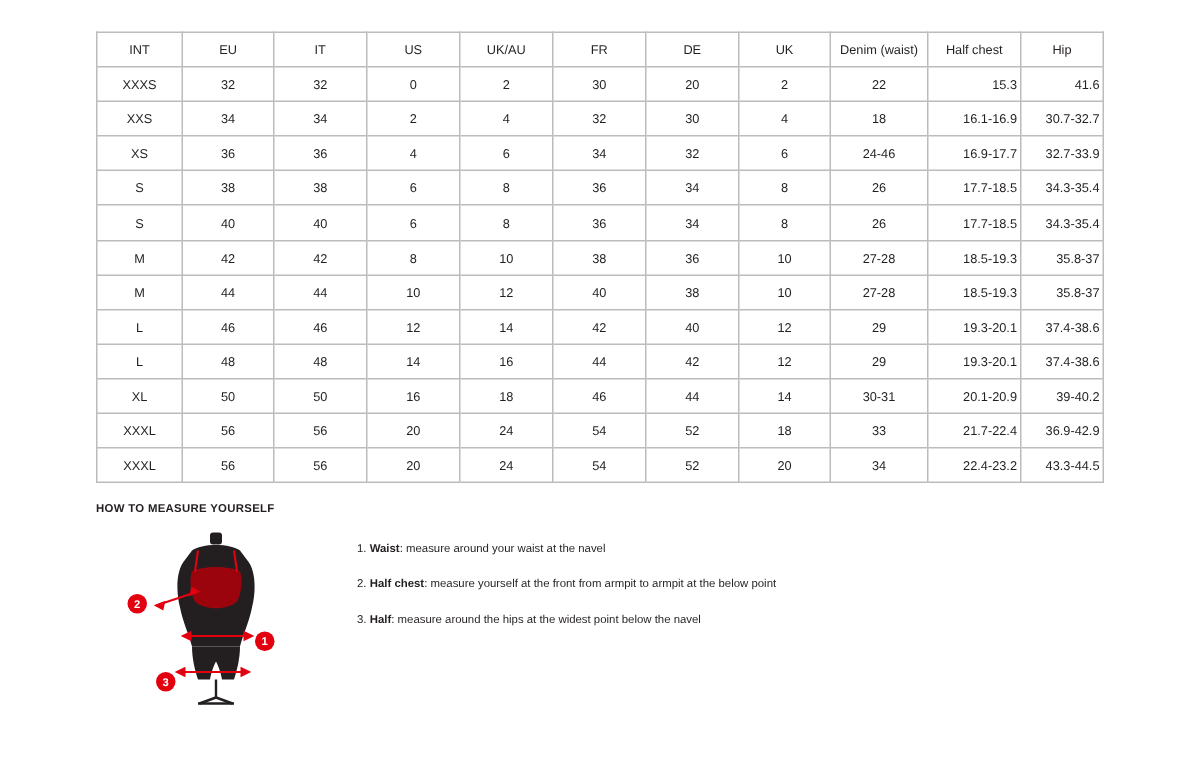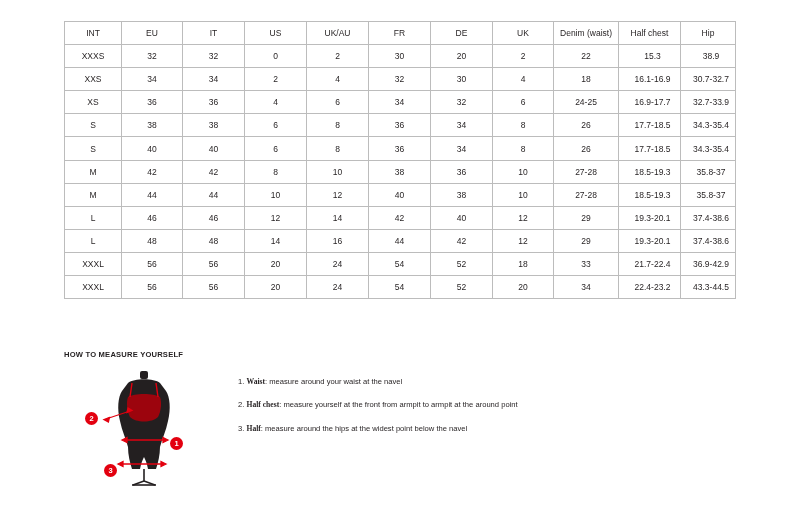--- a/index.html
+++ b/index.html
@@ -50,27 +50,27 @@
   col.c1 { width: 61px; }
   col.c2 { width: 62px; }
   col.c3 { width: 62px; }
   col.c4 { width: 62px; }
   col.c5 { width: 62px; }
   col.c6 { width: 62px; }
   col.c7 { width: 61px; }
   col.c8 { width: 65px; }
   col.c9 { width: 62px; }
   col.c10 { width: 55px; }
-  table.size-table td.lastcols { text-align: center; padding-left: 8px; }
+  table.size-table td.lastcols { text-align: right; padding-left: 8px; }
 
   
   .howto {
     position: absolute;
     left: 64px;
-    top: 350px;
+    top: 334px;
     width: 680px;
   }
   .howto-title {
     font-size: 7.6px;
     font-weight: bold;
     letter-spacing: 0.2px;
     color: #231f20;
     margin-bottom: 10px;
   }
   .howto-body {
@@ -89,21 +89,21 @@
     margin-left: 34px;
     padding-top: 8px;
   }
   .note {
     font-size: 7.6px;
     line-height: 1.35;
     color: #231f20;
     margin-bottom: 13px;
     white-space: nowrap;
   }
-  .note b { font-weight: bold; font-family: Liberation Serif, serif; }
+  .note b { font-weight: bold; }
 
   
   .fig-svg { position: absolute; left: 0; top: 0; }
   .badge {
     position: absolute;
     width: 13px;
     height: 13px;
     border-radius: 50%;
     background: #e3000f;
     color: #ffffff;
@@ -156,21 +156,21 @@
           <td>XXXS</td>
           <td>32</td>
           <td>32</td>
           <td>0</td>
           <td>2</td>
           <td>30</td>
           <td>20</td>
           <td>2</td>
           <td>22</td>
           <td class="lastcols">15.3</td>
-          <td class="lastcols">38.9</td>
+          <td class="lastcols">41.6</td>
         </tr>
         <tr>
           <td>XXS</td>
           <td>34</td>
           <td>34</td>
           <td>2</td>
           <td>4</td>
           <td>32</td>
           <td>30</td>
           <td>4</td>
@@ -180,21 +180,21 @@
         </tr>
         <tr>
           <td>XS</td>
           <td>36</td>
           <td>36</td>
           <td>4</td>
           <td>6</td>
           <td>34</td>
           <td>32</td>
           <td>6</td>
-          <td>24-25</td>
+          <td>24-46</td>
           <td class="lastcols">16.9-17.7</td>
           <td class="lastcols">32.7-33.9</td>
         </tr>
         <tr>
           <td>S</td>
           <td>38</td>
           <td>38</td>
           <td>6</td>
           <td>8</td>
           <td>36</td>
@@ -263,20 +263,33 @@
           <td>14</td>
           <td>16</td>
           <td>44</td>
           <td>42</td>
           <td>12</td>
           <td>29</td>
           <td class="lastcols">19.3-20.1</td>
           <td class="lastcols">37.4-38.6</td>
         </tr>
         <tr>
+          <td>XL</td>
+          <td>50</td>
+          <td>50</td>
+          <td>16</td>
+          <td>18</td>
+          <td>46</td>
+          <td>44</td>
+          <td>14</td>
+          <td>30-31</td>
+          <td class="lastcols">20.1-20.9</td>
+          <td class="lastcols">39-40.2</td>
+        </tr>
+        <tr>
           <td>XXXL</td>
           <td>56</td>
           <td>56</td>
           <td>20</td>
           <td>24</td>
           <td>54</td>
           <td>52</td>
           <td>18</td>
           <td>33</td>
           <td class="lastcols">21.7-22.4</td>
@@ -349,21 +362,21 @@
         <div class="badge badge3">3</div>
       </div>
 
       <div class="notes">
         <div class="note">
           <span>1.</span>
           <b>Waist</b><span>: measure around your waist at the navel</span>
         </div>
         <div class="note">
           <span>2.</span>
-          <b>Half chest</b><span>: measure yourself at the front from armpit to armpit at the around point</span>
+          <b>Half chest</b><span>: measure yourself at the front from armpit to armpit at the below point</span>
         </div>
         <div class="note">
           <span>3.</span>
           <b>Half</b><span>: measure around the hips at the widest point below the navel</span>
         </div>
       </div>
 
     </div>
   </div>
 

